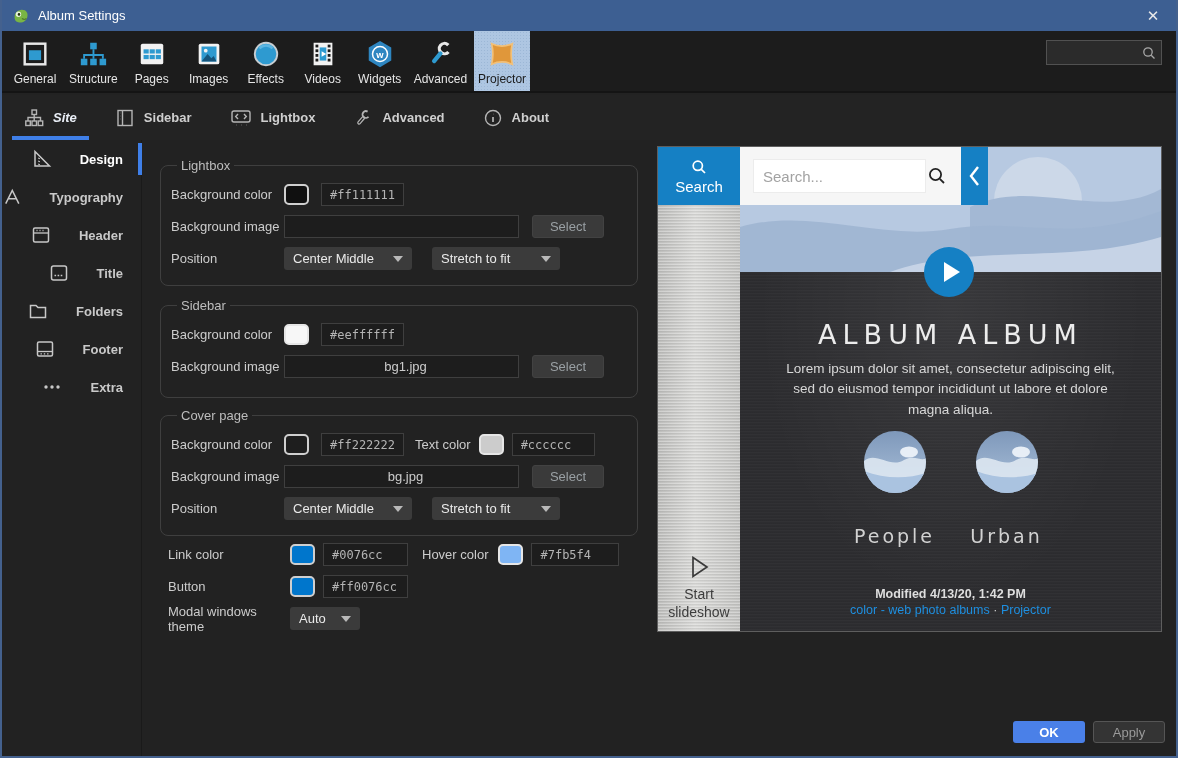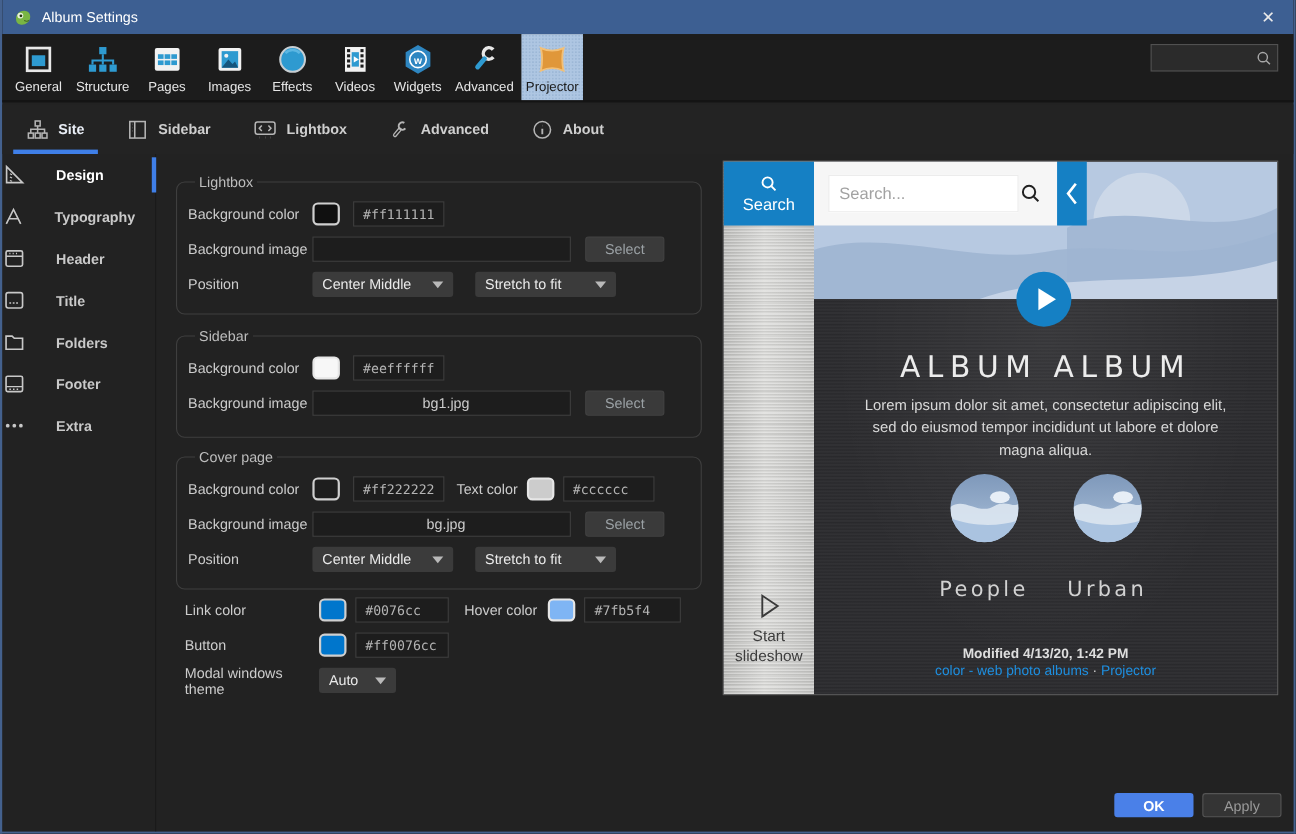--- a/index.html
+++ b/index.html
@@ -26,25 +26,25 @@
     background-image:radial-gradient(#9cb7d6 1px, rgba(0,0,0,0) 1px); background-size:3px 3px; }
   .titem.selected .tlabel { color:#1b1b1b; }
   .toolbar-search { position:absolute; right:14px; top:9px; width:116px; height:25px;
     background:#2b2b2b; border:1px solid #515151; display:flex; align-items:center; padding:0 4px 0 6px; }
   .toolbar-search input { flex:1; width:60px; background:transparent; border:none; outline:none; color:#ddd; font-size:12px; }
   
   .tabrow { position:absolute; left:0; top:95px; right:0; height:45px; background:#232323;
     display:flex; align-items:center; padding:0 10px; }
   .tab { height:100%; display:flex; align-items:center; gap:9px; padding:0 12px; margin-right:14px; position:relative; }
   .tab .tab-label { font-size:13px; font-weight:bold; color:#cfcfcf; }
-  .tab.selected .tab-label { color:#e9eef6; }
+  .tab.selected .tab-label { color:#e9eef6;font-style:italic; }
   .tab.selected::after { content:""; position:absolute; left:0; right:0; bottom:0; height:4px; background:#3f7fe8; }
   
   .leftnav { position:absolute; left:0; top:140px; width:140px; bottom:0; border-right:1px solid #1a1a1a; }
-  .nav-item { height:38px; display:flex; align-items:center; gap:27px;
+  .nav-item { height:38px; display:flex; align-items:center; justify-content:flex-end; gap:27px;
     padding-right:18px; position:relative; }
   .nav-item .nav-label { font-size:13px; font-weight:bold; color:#c9c9c9; }
   .nav-item.selected .nav-label { color:#fff; }
   .nav-item.selected::after { content:""; position:absolute; right:-1px; top:3px; bottom:3px; width:4px; background:#3f7fe8; }
   
   fieldset { position:absolute; border:1px solid #3f3f3f; border-radius:8px; padding:1px 10px 0 10px; }
   legend { font-size:13px; color:#bdbdbd; padding:0 4px; margin-left:6px; }
   .frow { display:flex; align-items:center; height:23px; margin:9px 0; }
   .flabel { width:113px; font-size:13px; color:#cccccc; flex:none; }
   .swatch { width:25px; height:21px; border-radius:5px; border:2px solid #cfcfcf; flex:none; }
@@ -77,21 +77,21 @@
   .pv-chevron { position:absolute; left:303px; top:0; width:27px; height:58px; background:#1580c4;
     display:flex; align-items:center; justify-content:center; }
   .pv-leftcol { position:absolute; left:0; top:0; width:82px; bottom:0;
     background:
       repeating-linear-gradient(180deg, rgba(255,255,255,.28) 0 1px, rgba(0,0,0,.05) 1px 2px, rgba(0,0,0,0) 2px 3px),
       linear-gradient(90deg,#bdbdbb,#d9d9d7 45%,#c3c3c1);
     display:flex; flex-direction:column; }
   .pv-searchblock { height:58px; background:#1580c4; display:flex; flex-direction:column;
     align-items:center; justify-content:center; gap:2px; flex:none; }
   .pv-searchblock .pv-search-label { color:#fff; font-size:15px; }
-  .pv-slideshow { margin-top:auto; display:flex; flex-direction:column; align-items:center; padding-bottom:26px; }
+  .pv-slideshow { margin-top:auto; display:flex; flex-direction:column; align-items:center; padding-bottom:10px; }
   .pv-slideshow .ss-text { color:#3d3d3d; font-size:14px; text-align:center; line-height:1.25; margin-top:6px; }
   .pv-play { position:absolute; left:266px; top:100px; width:50px; height:50px; border-radius:50%;
     background:#1580c4; display:flex; align-items:center; justify-content:center; }
   .pv-play .tri { width:0; height:0; border-top:10px solid transparent; border-bottom:10px solid transparent;
     border-left:16px solid #fff; margin-left:5px; }
   .pv-title { position:absolute; left:82px; top:172px; width:421px; text-align:center;
     font-family:"DejaVu Sans", sans-serif; font-size:27px; letter-spacing:6px; color:#ececec; }
   .pv-desc { position:absolute; left:102px; top:212px; width:381px; text-align:center;
     font-size:13.5px; color:#d8d8d8; line-height:1.5; }
   .pv-thumbs { position:absolute; left:82px; top:284px; width:421px; display:flex; justify-content:center; gap:50px; }

